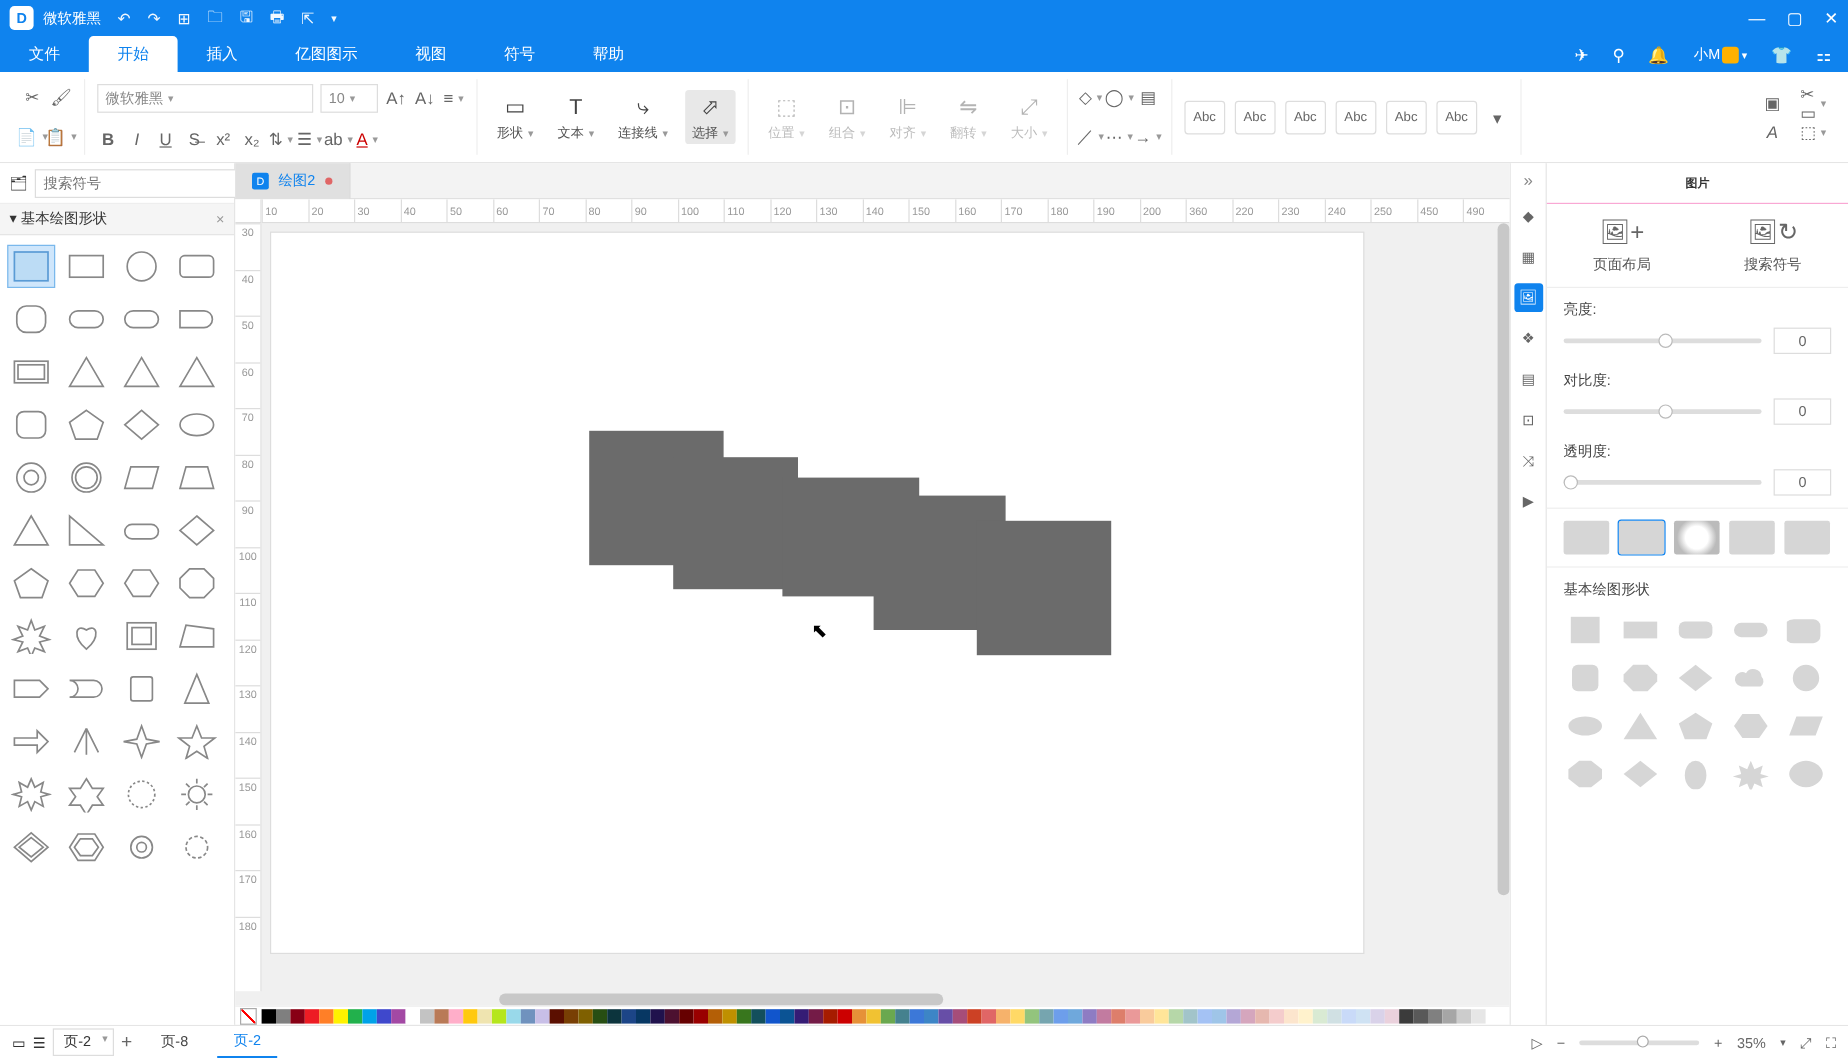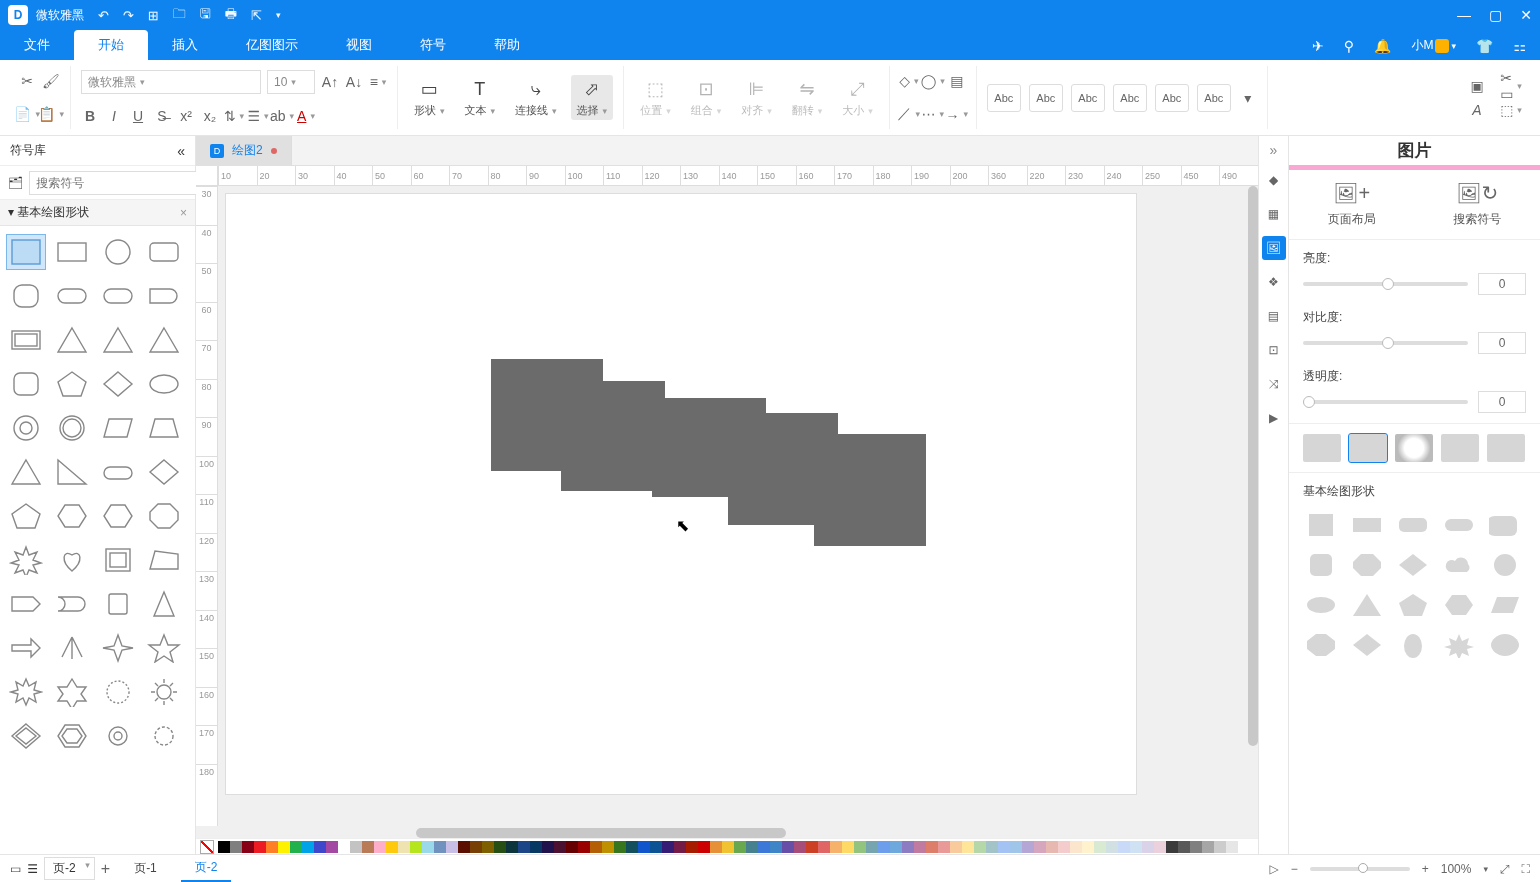--- a/index.html
+++ b/index.html
@@ -85,21 +85,21 @@
 .colorstrip .sw { width:12px;height:12px; cursor:pointer;}
 
 
 .sidetools { width:30px; border-left:1px solid #e5e5e5; display:flex; flex-direction:column; align-items:center; padding-top:6px; gap:10px; background:#fff;}
 .sidetools .collr { font-size:14px; color:#888; cursor:pointer;}
 .stbtn { width:24px;height:24px; display:flex;align-items:center;justify-content:center; color:#666; cursor:pointer; border-radius:3px;}
 .stbtn.active { background:#0f83ee; color:#fff;}
 
 
 .rightpanel { width:252px; border-left:1px solid #e5e5e5; display:flex; flex-direction:column; background:#fff;}
-.rp-title { height:34px; display:flex; align-items:center; justify-content:center; font-size:17px; font-weight:bold; border-bottom:5px solid #f9a8d4;}
+.rp-title { height:34px; display:flex; align-items:center; justify-content:center; font-size:10px; font-weight:bold; border-bottom:1px solid #f9a8d4;}
 .rp-top { display:flex; height:70px; border-bottom:1px solid #eee;}
 .rp-top .half { flex:1; display:flex; flex-direction:column; align-items:center; justify-content:center; gap:6px; cursor:pointer; font-size:12px; color:#555;}
 .rp-top .half .ic { font-size:20px; color:#666;}
 .rp-sec { padding:10px 14px; display:flex; flex-direction:column; gap:14px; border-bottom:1px solid #eee;}
 .rp-row { display:flex; flex-direction:column; gap:6px;}
 .rp-row .lbl { font-size:12px; color:#444;}
 .rp-row .ctrl { display:flex; align-items:center; gap:10px;}
 .slider { flex:1; height:4px; background:#ddd; border-radius:2px; position:relative;}
 .slider .thumb { position:absolute; top:-4px; width:12px; height:12px; background:#fff; border:1px solid #bbb; border-radius:50%;}
 .numbox { width:48px; height:22px; border:1px solid #ddd; display:flex; align-items:center; justify-content:center; font-size:12px; color:#666;}
@@ -284,24 +284,20 @@
     <div class="stack">
         <span class="ricon dd">✂▭</span>
         <span class="ricon dd">⬚</span>
       </div>
   </div>
 </div>
 
 <div class="main">
 
   <div class="leftpanel">
-    <div class="lp-head">
-      <span>符号库</span>
-      <span class="coll">«</span>
-    </div>
     <div class="lp-search">
       <span>🗂</span>
       <input placeholder="搜索符号" style="">
       <div class="sbtn">🔍</div>
       <div class="ud">
           <span>▲</span>
           <span>▼</span>
         </div>
     </div>
     <div class="lp-cat">
@@ -889,27 +885,27 @@
 
 </div>
 
 <div class="statusbar">
   <div class="pg">
     <span>▭</span>
     <span>☰</span>
     <div class="pgsel">页-2</div>
     <span class="add">+</span>
   </div>
-  <div class="ptab">页-1</div>
+  <div class="ptab">页-8</div>
   <div class="ptab active">页-2</div>
   <div class="right">
     <span>▷</span>
     <span>−</span>
     <div class="zslider">
         <div class="thumb"></div>
       </div>
     <span>+</span>
-    <span>100%</span>
+    <span>35%</span>
     <span style="font-size:9px">▾</span>
     <span>⤢</span>
     <span>⛶</span>
   </div>
 </div>
 
 </body></html>

